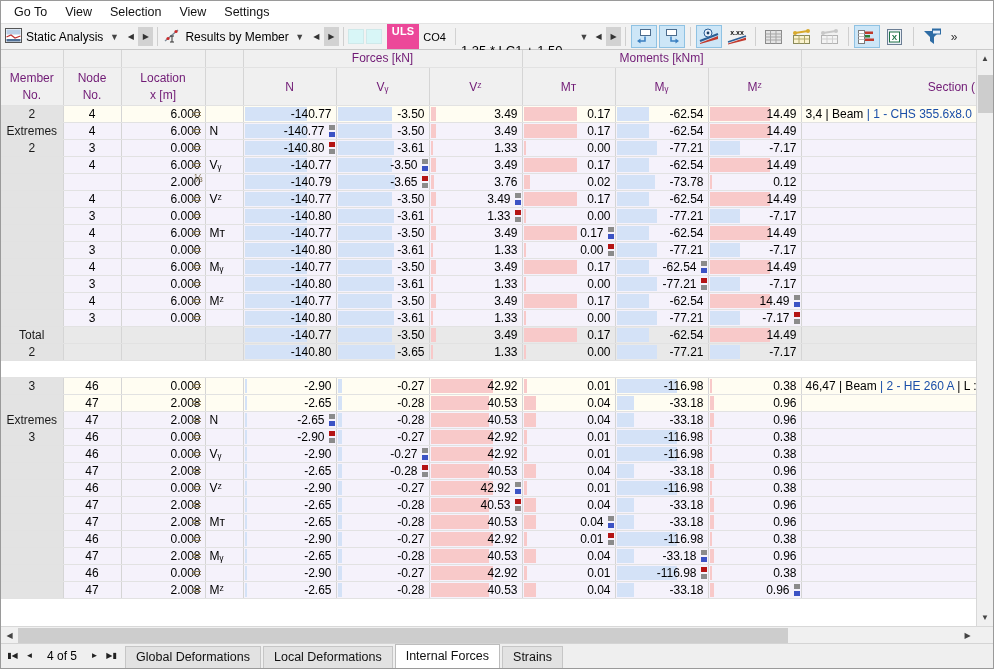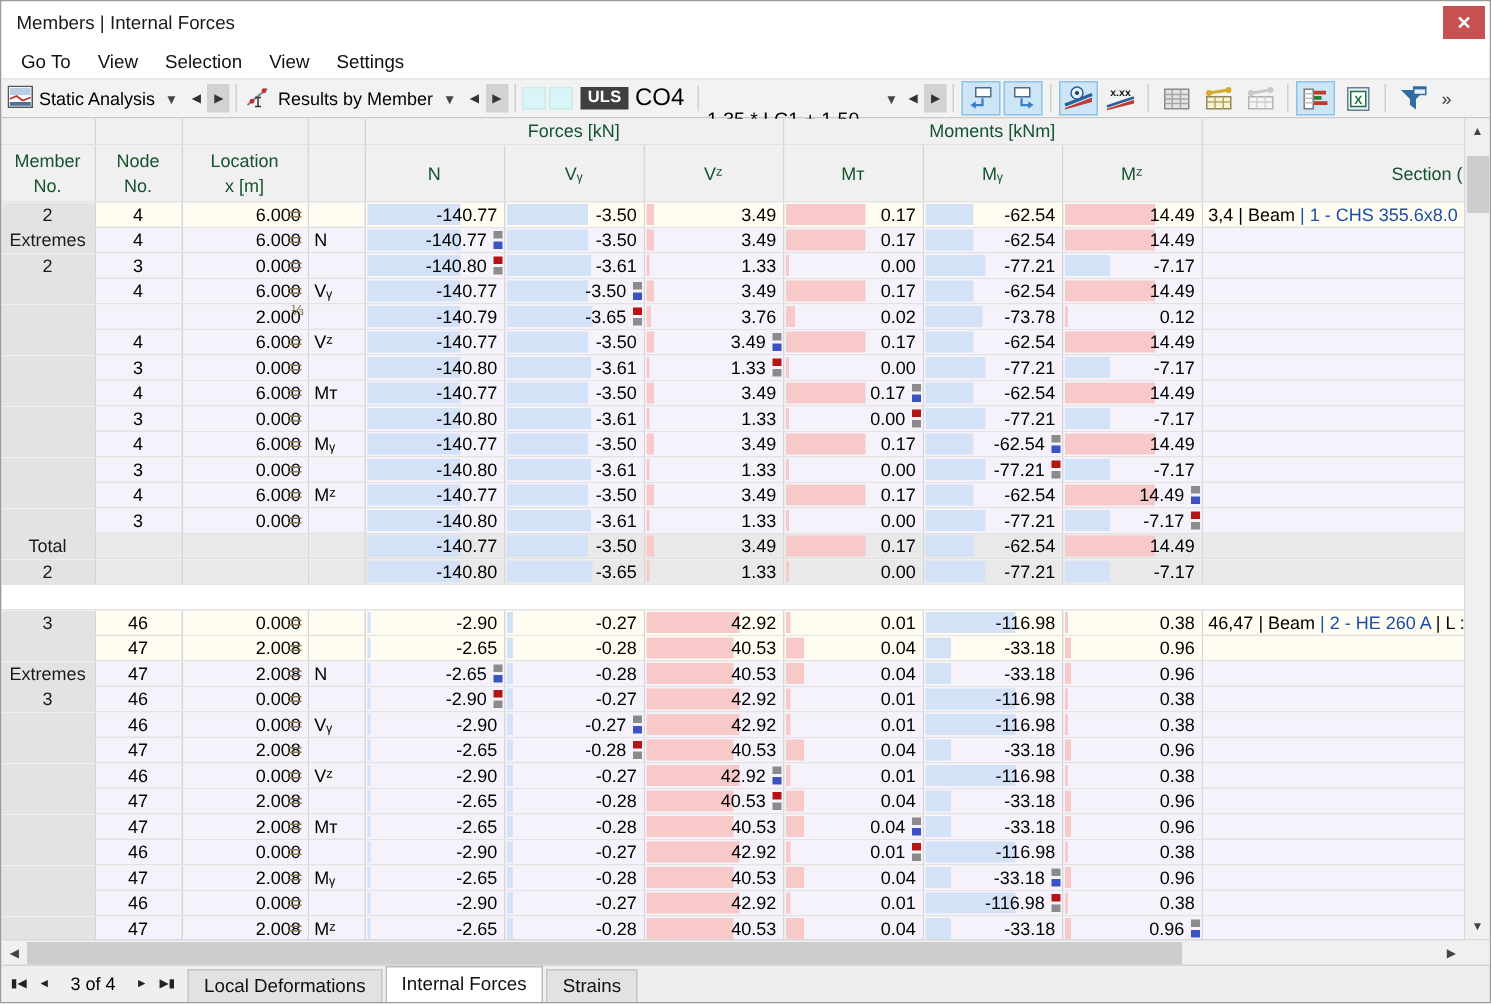--- a/index.html
+++ b/index.html
@@ -110,28 +110,28 @@
     cursor: pointer;
   }
   .navbtn.pressed { background: #d2d2d2; }
   .swatch {
     width: 16px; height: 15px;
     background: #d8f6f7;
     border: 1px solid #cfe9ea;
     flex: 0 0 16px;
   }
   .uls-badge {
-    background: #404040;
+    background: #ec4899;
     color: #fff;
     font-size: 11px;
-    padding: 1px 5px 2px 5px;
+    padding: 1px 5px 12px 5px;
     font-weight: bold;
     letter-spacing: .2px;
   }
-  .co-text { font-size: 16px; padding: 0 4px; }
+  .co-text { font-size: 11px; padding: 0 4px; }
   .vsep { width:1px; height:17px; background:#d2d2d2; margin:0 5px; }
   .formula { font-size: 13px; white-space: nowrap; margin-top: 28px; }
 
   .tbicon {
     width: 26px; height: 23px;
     display: flex; align-items: center; justify-content: center;
     cursor: pointer;
     margin: 0 1px;
     border: 1px solid transparent;
   }
@@ -171,21 +171,21 @@
     line-height: 16px;
     overflow: hidden;
     white-space: nowrap;
     font-weight: normal;
   }
   thead th {
     background: #f0f0f0;
     border-bottom: 1px solid #bfbfbf;
     border-right: 1px solid #cfcfcf;
     text-align: center;
-    color: #14532d;
+    color: #701a75;
     font-size: 12px;
   }
   thead tr.grp th { height: 17px; line-height: 17px; }
   thead tr.sub th { height: 20px; line-height: 20px; }
   .hdr-blank { background:#f0f0f0 !important; border-bottom:1px solid #bfbfbf; }
 
   
   .c-mem   { width: 62px; }
   .c-node  { width: 58px; }
   .c-loc   { width: 84px; }
@@ -344,24 +344,20 @@
     line-height: 23px;
     border-color: #bdbdbd;
     font-weight: normal;
   }
 </style>
 </head>
 <body>
 
 <div id="app">
 
-  <div class="titlebar">
-    <div class="title">Members | Internal Forces</div>
-    <div class="close-btn">✕</div>
-  </div>
 
   <div class="menubar">
     <div class="mi">Go To</div>
     <div class="mi">View</div>
     <div class="mi">Selection</div>
     <div class="mi">View</div>
     <div class="mi">Settings</div>
   </div>
 
   <div class="toolbar">
@@ -1008,21 +1004,22 @@
       <div class="hthumb"></div>
     </div>
     <div class="arrow">▶</div>
     <div class="corner"></div>
   </div>
 
   <div class="tabbar">
     <div class="pager">
       <div class="pbtn">▮◀</div>
       <div class="pbtn">◄</div>
-      <div class="pnum">3 of 4</div>
+      <div class="pnum">4 of 5</div>
       <div class="pbtn">►</div>
       <div class="pbtn">▶▮</div>
     </div>
+    <div class="tab">Global Deformations</div>
     <div class="tab">Local Deformations</div>
     <div class="tab sel">Internal Forces</div>
     <div class="tab">Strains</div>
   </div>
 </div>
 
 </body></html>

